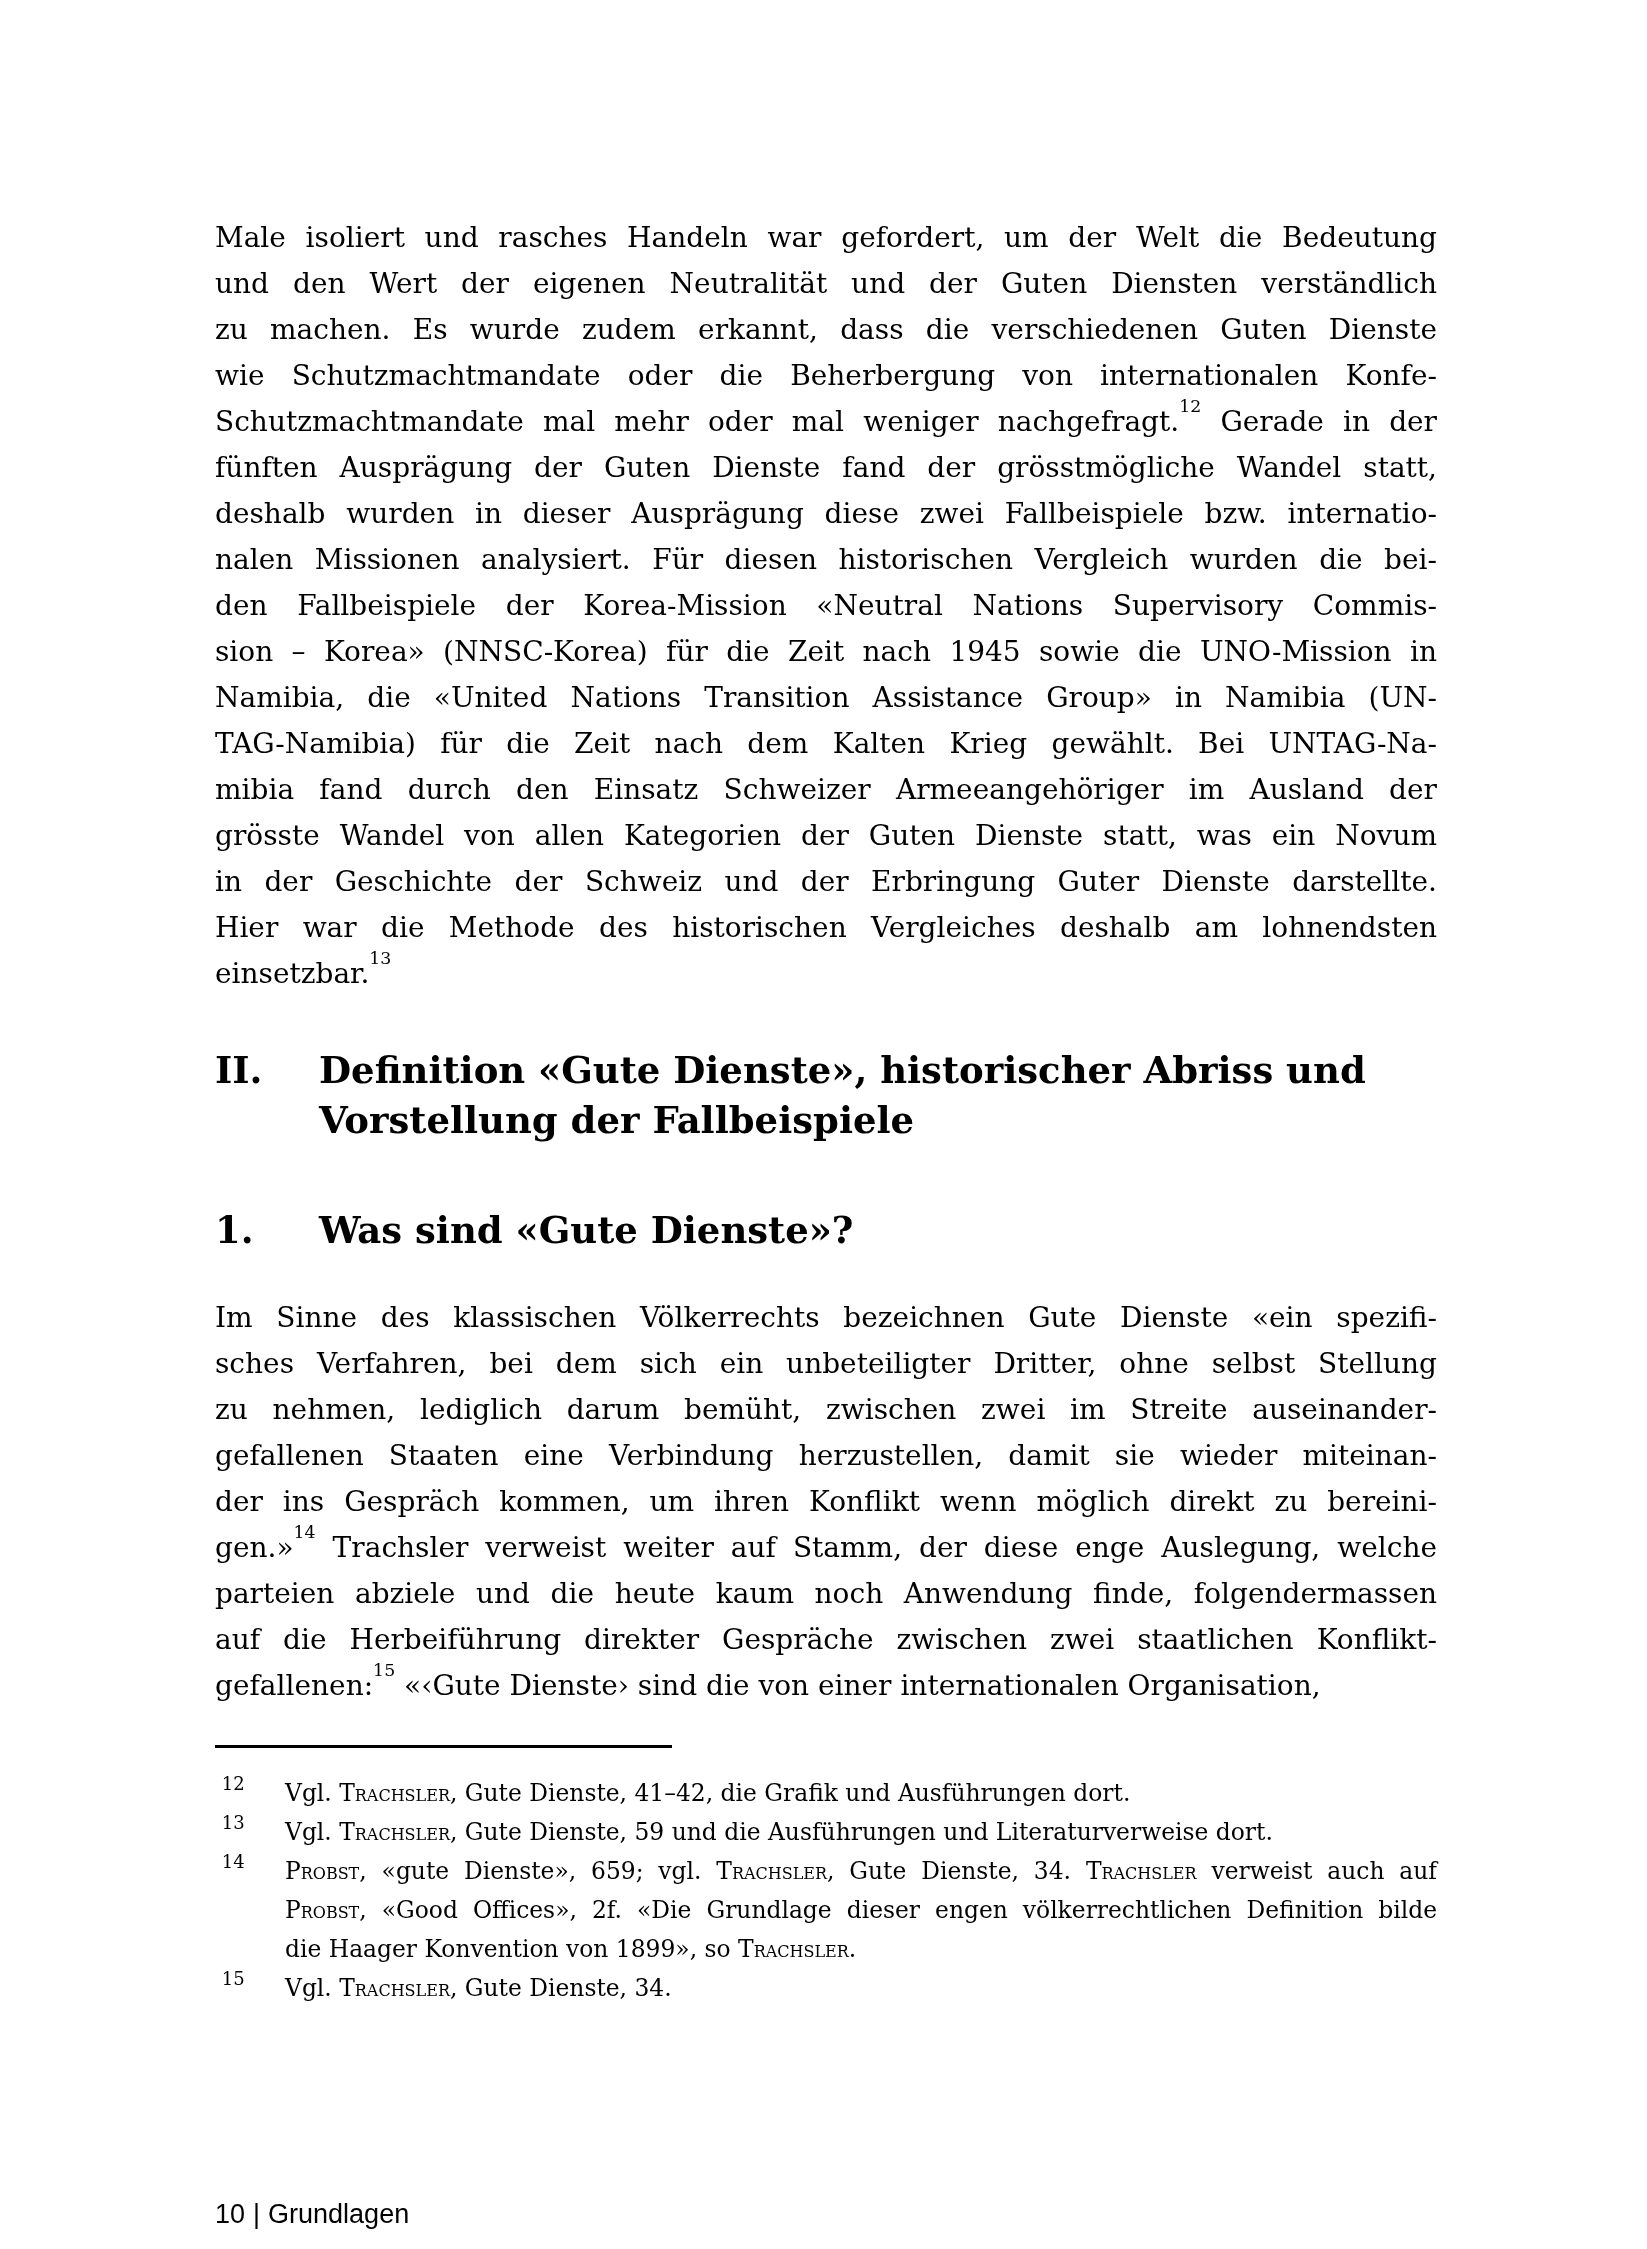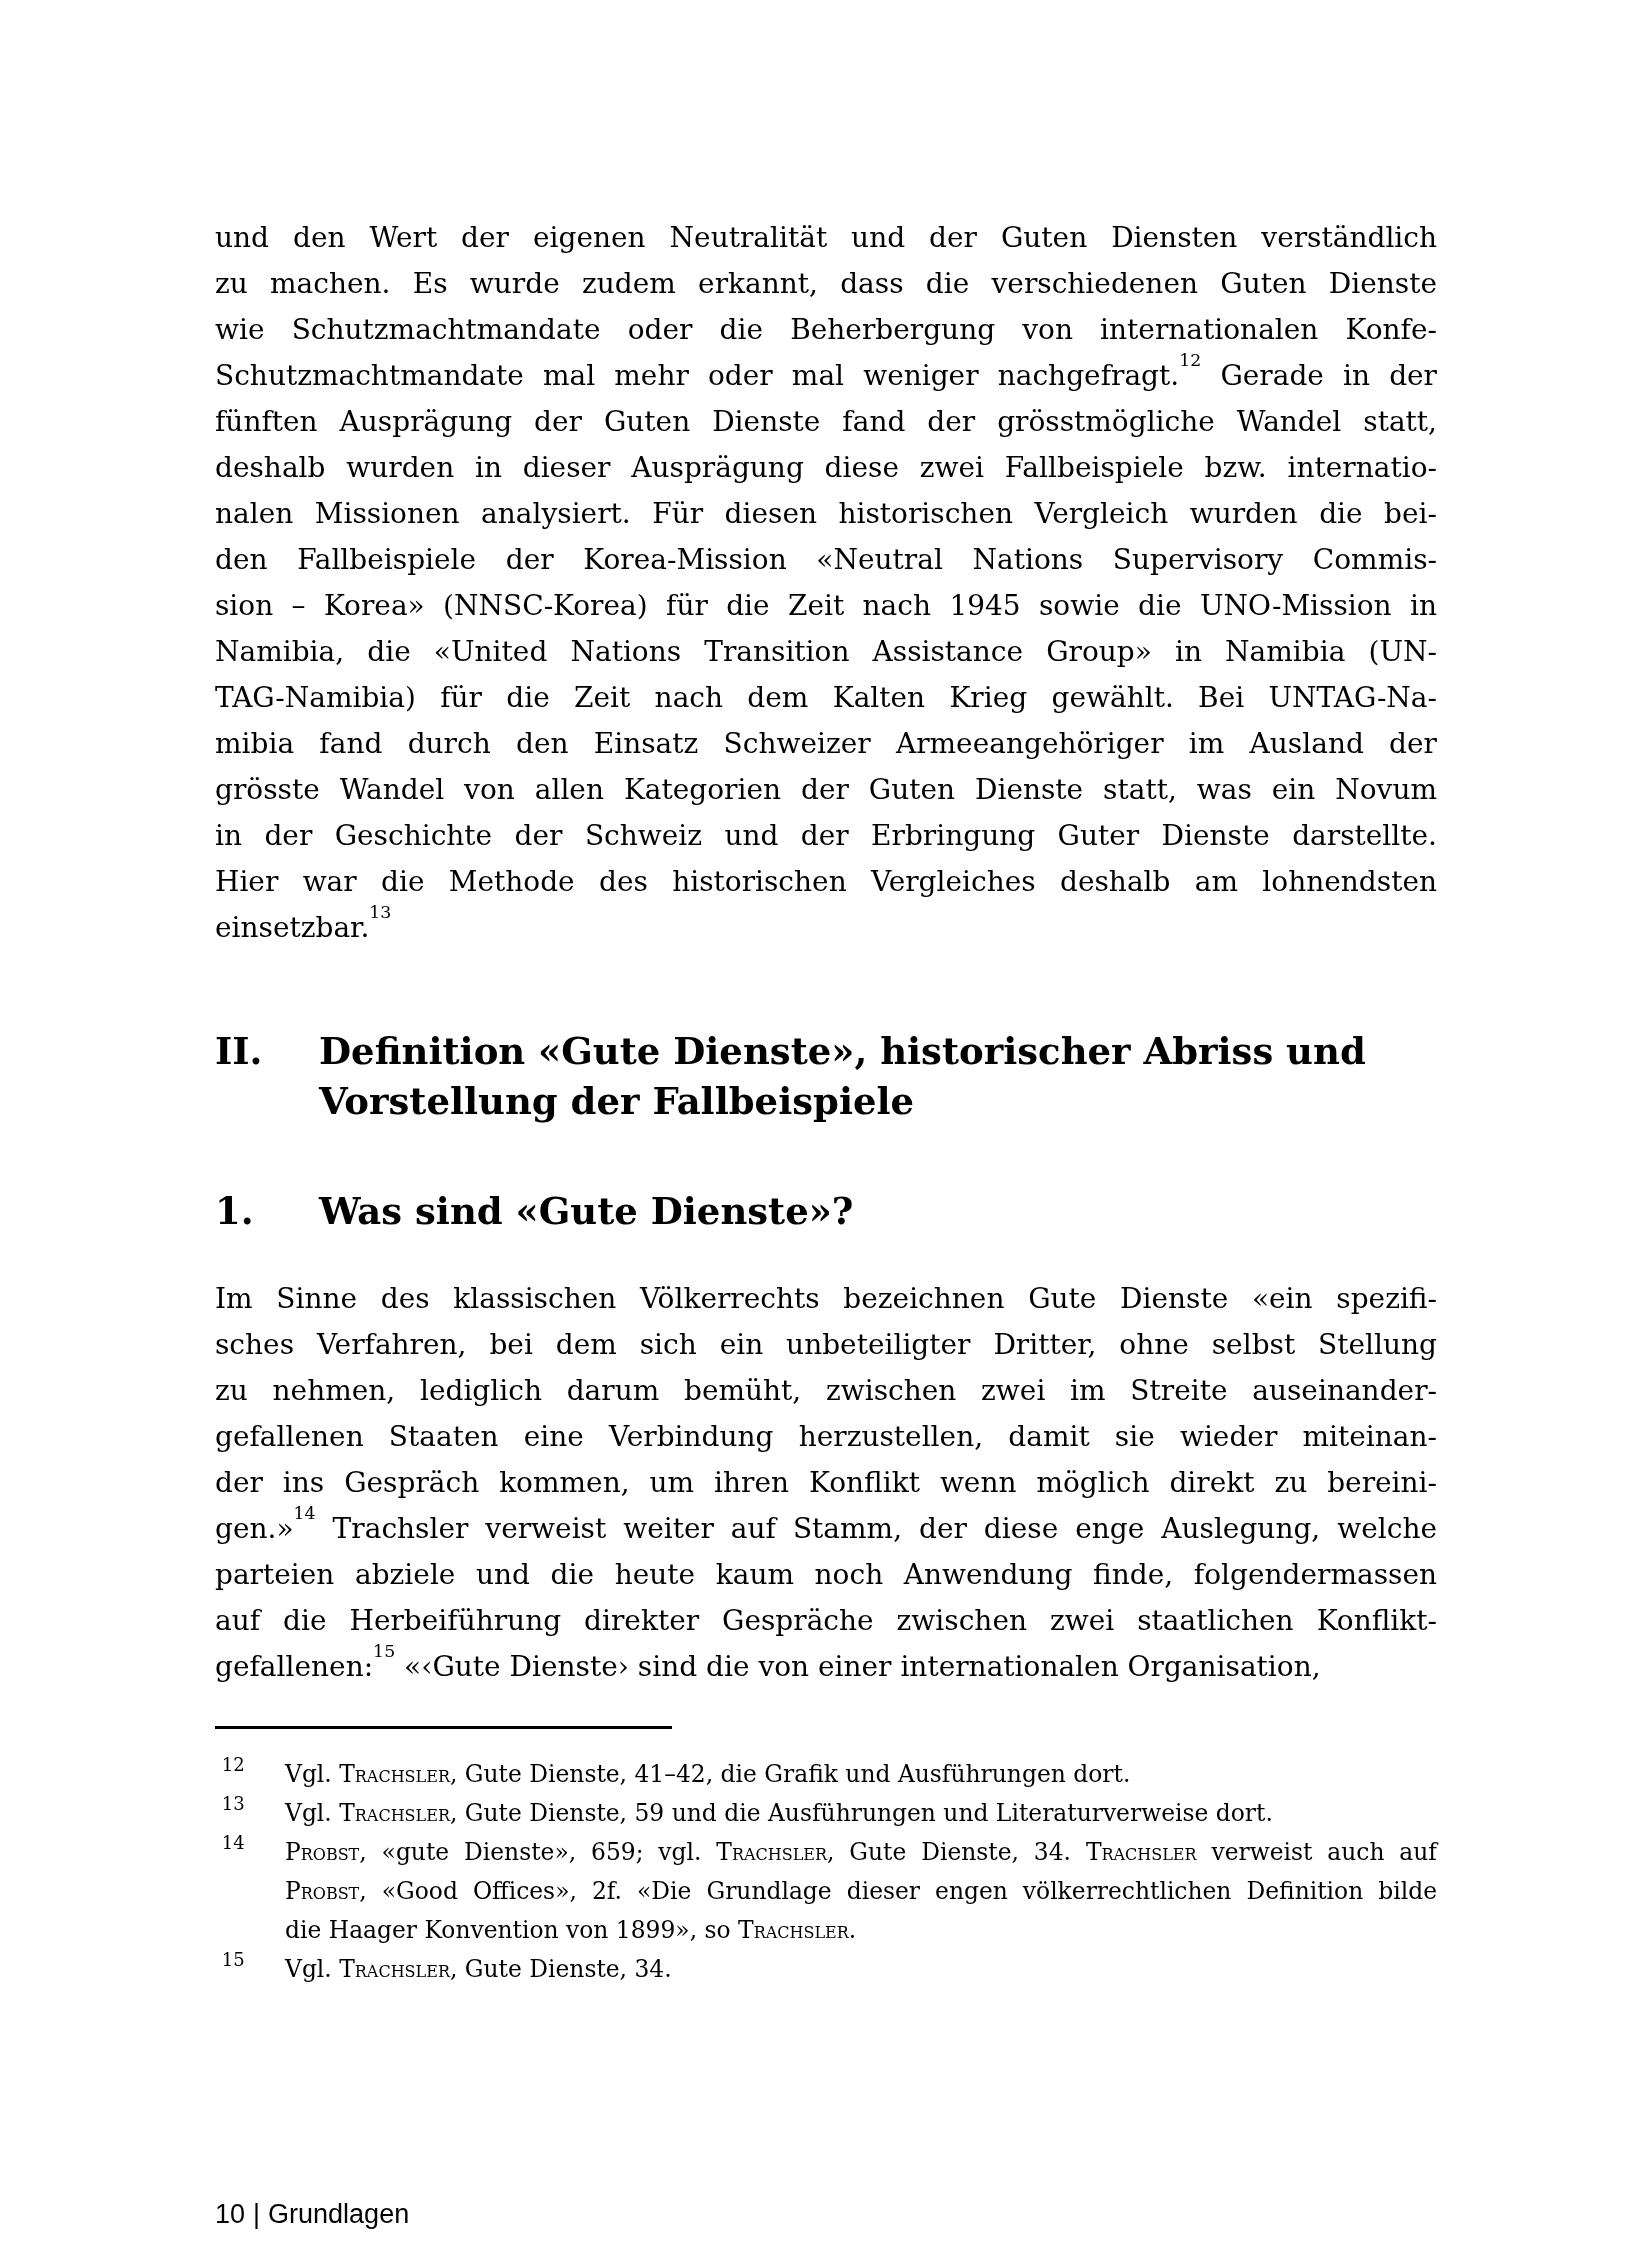--- a/index.html
+++ b/index.html
@@ -27,21 +27,21 @@
   .line { text-align: justify; text-align-last: justify; }
   .line.last { text-align-last: left; }
   sup.fnref {
     font-size: 0.62em;
     line-height: 0;
     position: relative;
     top: -0.52em;
   }
   .heading {
     display: flex;
-    margin-top: 75px;
+    margin-top: 48px;
     font-family: "DejaVu Serif", "Liberation Serif", serif;
     font-weight: bold;
     font-size: 37px;
     line-height: 50px;
   }
   .subheading {
     display: flex;
     margin-top: 62px;
     font-family: "DejaVu Serif", "Liberation Serif", serif;
     font-weight: bold;
@@ -83,20 +83,21 @@
   }
   .pipe { margin: 0 8px; }
 </style>
 </head>
 <body>
 
 <div class="page">
   <main class="body-block">
 
     <section class="para">
+        <div class="line"><span>Male isoliert und rasches Handeln war gefordert, um der Welt die Bedeutung</span></div>
         <div class="line"><span>und den Wert der eigenen Neutralität und der Guten Diensten verständlich</span></div>
         <div class="line"><span>zu machen. Es wurde zudem erkannt, dass die verschiedenen Guten Dienste</span></div>
         <div class="line"><span>wie Schutzmachtmandate oder die Beherbergung von internationalen Konfe-</span></div>
         <div class="line"><span>Schutzmachtmandate mal mehr oder mal weniger nachgefragt.</span><sup class="fnref">12</sup><span> Gerade in der</span></div>
         <div class="line"><span>fünften Ausprägung der Guten Dienste fand der grösstmögliche Wandel statt,</span></div>
         <div class="line"><span>deshalb wurden in dieser Ausprägung diese zwei Fallbeispiele bzw. internatio-</span></div>
         <div class="line"><span>nalen Missionen analysiert. Für diesen historischen Vergleich wurden die bei-</span></div>
         <div class="line"><span>den Fallbeispiele der Korea-Mission «Neutral Nations Supervisory Commis-</span></div>
         <div class="line"><span>sion – Korea» (NNSC-Korea) für die Zeit nach 1945 sowie die UNO-Mission in</span></div>
         <div class="line"><span>Namibia, die «United Nations Transition Assistance Group» in Namibia (UN-</span></div>

